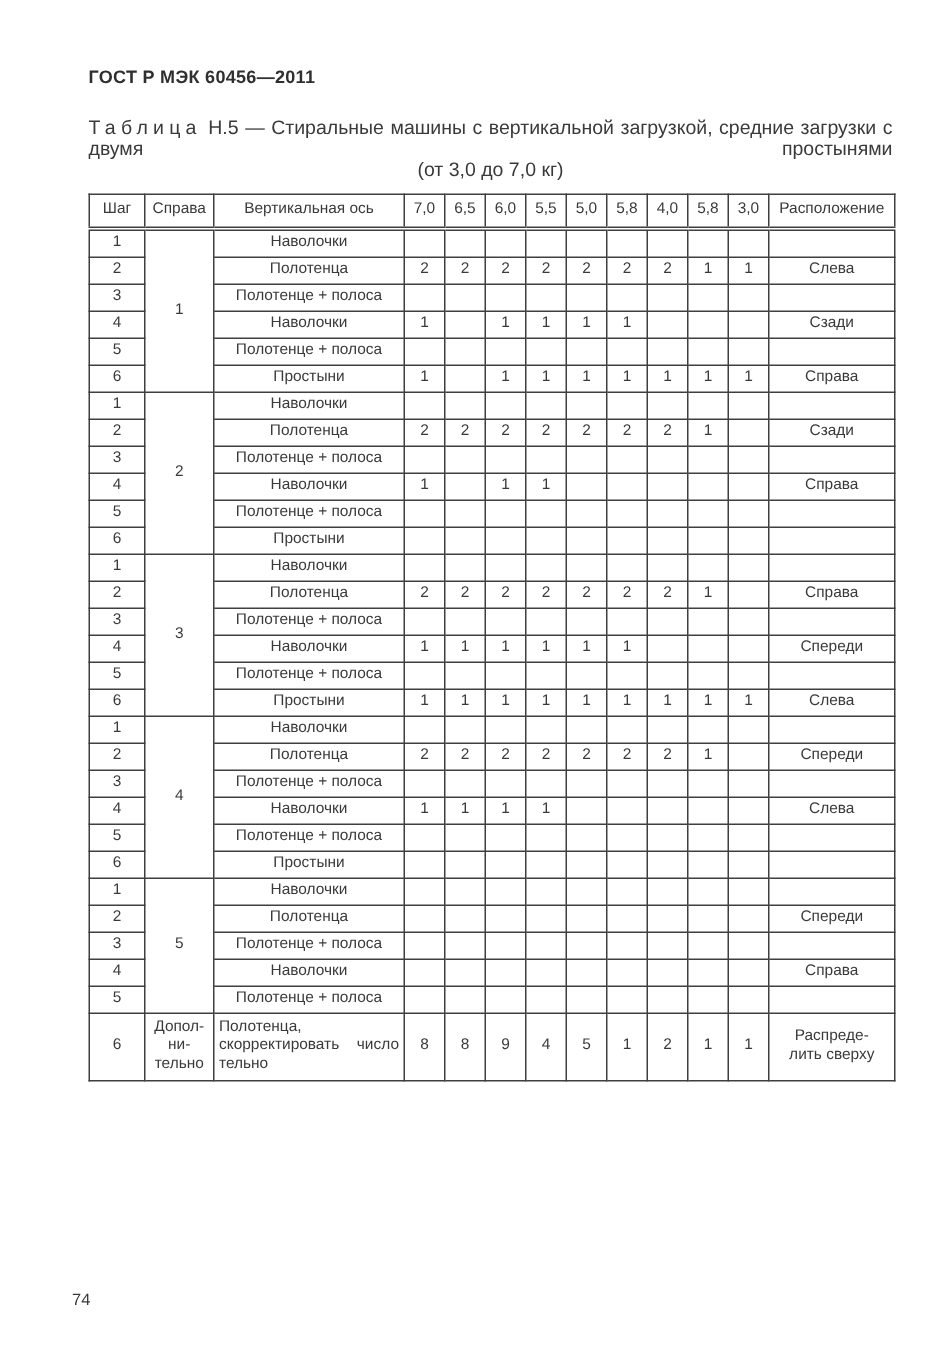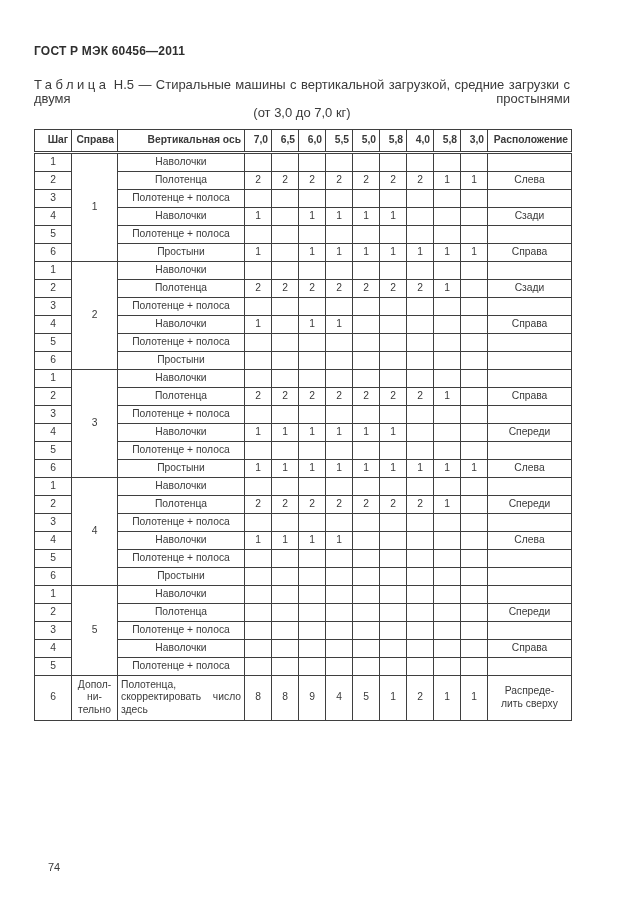--- a/index.html
+++ b/index.html
@@ -2,36 +2,36 @@
 <html><head>
 <meta charset="utf-8">
 <style>
   html,body{margin:0;padding:0;}
   body{
     width:630px;height:913px;background:#ffffff;
     font-family:"Liberation Sans","DejaVu Sans",sans-serif;
     color:#383838;
   }
   .page{position:relative;width:630px;height:913px;background:#fff;overflow:hidden;}
-  .content{position:absolute;left:34px;top:44px;width:536px;}
+  .content{position:absolute;left:59px;top:44px;width:536px;}
   .doc-title{font-size:12px;font-weight:bold;color:#2f2f2f;letter-spacing:.2px;}
   .caption{margin-top:20px;font-size:13px;line-height:13.5px;color:#3a3a3a;}
   .caption-l1{text-align:justify;text-align-last:justify;}
   .caption-l2{text-align:center;margin-top:1px;}
   .spaced-word{letter-spacing:3.5px;}
   table.std{
     border-collapse:collapse;margin-top:9px;width:536px;table-layout:fixed;
     font-size:10.3px;color:#3a3a3a;
   }
   .std th,.std td{
     border:1px solid #3f3f3f;padding:1px 3px;text-align:center;
     vertical-align:middle;white-space:pre-line;overflow:hidden;line-height:12.5px;
   }
   .std thead th{
-    height:19px;font-weight:bold;border-bottom:3px double #3f3f3f;text-align:right;
+    height:19px;font-weight:normal;border-bottom:3px double #3f3f3f;
   }
   .std tbody td{height:15px;}
   .std tr.tall-row td{height:42px;}
   .c-axis{text-align:left;padding-left:6px;}
   .c-axis.justify{text-align:justify;}
   .page-number{position:absolute;left:48px;top:861px;font-size:11px;color:#3a3a3a;}
 </style>
 </head>
 <body>
 
@@ -488,21 +488,21 @@
             <td class="c-val"></td>
             <td class="c-val"></td>
             <td class="c-val"></td>
             <td class="c-loc"></td>
           </tr>
           <tr class="tall-row">
             <td class="c-step">6</td>
             <td class="c-group" rowspan="1">Допол-
 ни-
 тельно</td>
-            <td class="c-axis justify">Полотенца, скорректировать число здесь</td>
+            <td class="c-axis justify">Полотенца, скорректировать число тельно</td>
             <td class="c-val">8</td>
             <td class="c-val">8</td>
             <td class="c-val">9</td>
             <td class="c-val">4</td>
             <td class="c-val">5</td>
             <td class="c-val">1</td>
             <td class="c-val">2</td>
             <td class="c-val">1</td>
             <td class="c-val">1</td>
             <td class="c-loc">Распреде-

